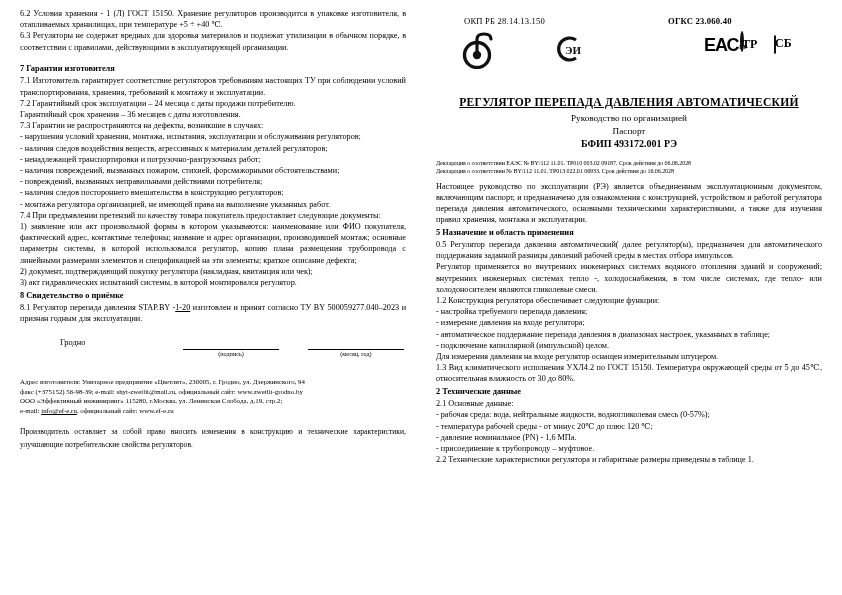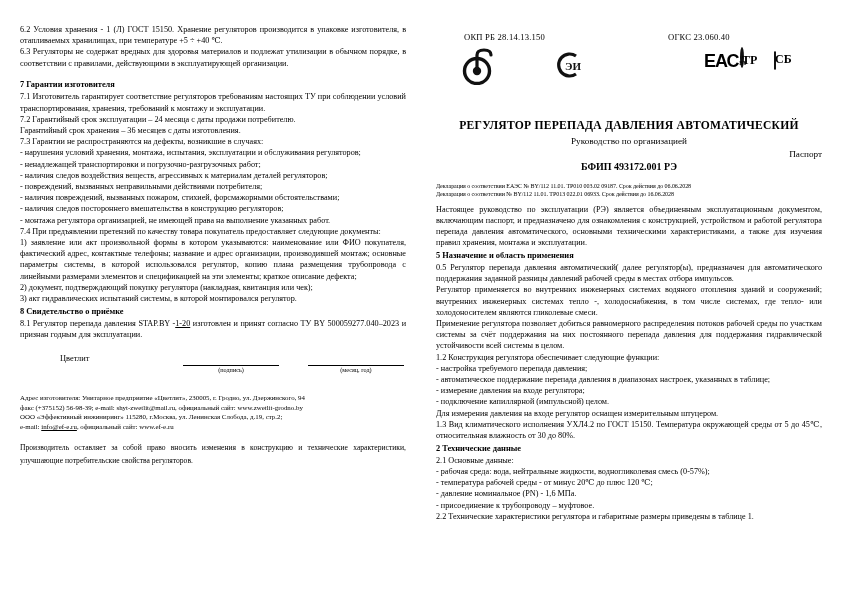--- a/index.html
+++ b/index.html
@@ -12,21 +12,21 @@
     width: 842px;
     height: 595px;
     background: #ffffff;
     font-family: "Liberation Serif", "DejaVu Serif", serif;
     color: #000000;
     overflow: hidden;
     box-sizing: border-box;
   }
   .col {
     position: absolute;
-    top: 16px;
+    top: 0;
     width: 386px;
     padding: 8px 0 0 0;
     box-sizing: border-box;
   }
   .col-left  { left: 20px; }
   .col-right { left: 436px; }
 
   p, div.line {
     margin: 0;
     padding: 0;
@@ -59,20 +59,21 @@
     position: absolute;
     left: 28px;
     top: 8px;
     letter-spacing: 0.2px;
   }
   .code-ogks {
     position: absolute;
     left: 232px;
     top: 8px;
     letter-spacing: 0.2px;
+    font-weight: bold;
   }
 
   .marks-row {
     position: relative;
     height: 52px;
     margin-top: 6px;
   }
   .mark {
     position: absolute;
     top: 0;
@@ -169,31 +170,32 @@
     font-size: 5.5px;
     font-weight: bold;
     font-family: "Liberation Serif", serif;
   }
 
   .title-main {
     text-align: center;
     font-size: 11.6px;
     font-weight: bold;
     letter-spacing: 0.25px;
-    margin-top: 21px;
+    margin-top: 14px;
     line-height: 15px;
+    text-decoration: underline;
   }
   .title-sub {
     text-align: center;
     font-size: 9.2px;
     line-height: 13px;
     margin-top: 2px;
   }
   .title-sub2 {
-    text-align: right;
+    text-align: center;
     font-size: 9.2px;
     line-height: 13px;
   }
   .title-code {
     text-align: center;
     font-size: 10px;
     font-weight: bold;
     line-height: 12px;
   }
 
@@ -261,39 +263,39 @@
     <div class="gap-md"></div>
 
     <p class="heading">7  Гарантии изготовителя</p>
 
     <p class="body-text">7.1 Изготовитель гарантирует соответствие регуляторов требованиям настоящих ТУ при соблюдении условий транспортирования, хранения, требований к монтажу и эксплуатации.</p>
     <p class="body-text">7.2 Гарантийный срок эксплуатации – 24 месяца с даты продажи потребителю.</p>
     <p class="body-text">Гарантийный срок хранения – 36 месяцев с даты изготовления.</p>
     <p class="body-text">7.3 Гарантии не распространяются на дефекты, возникшие в случаях:</p>
 
     <p class="body-text">- нарушения условий хранения, монтажа, испытания, эксплуатации и обслуживания регуляторов;</p>
+    <p class="body-text">- наличия следов воздействия веществ, агрессивных к материалам деталей регуляторов;</p>
     <p class="body-text">- ненадлежащей транспортировки и погрузочно-разгрузочных работ;</p>
-    <p class="body-text">- наличия следов воздействия веществ, агрессивных к материалам деталей регуляторов;</p>
+    <p class="body-text">- наличия повреждений, вызванных пожаром, стихией, форсмажорными обстоятельствами;</p>
     <p class="body-text">- повреждений, вызванных неправильными действиями потребителя;</p>
-    <p class="body-text">- наличия повреждений, вызванных пожаром, стихией, форсмажорными обстоятельствами;</p>
     <p class="body-text">- наличия следов постороннего вмешательства в конструкцию регуляторов;</p>
     <p class="body-text">- монтажа регулятора организацией, не имеющей права на выполнение указанных работ.</p>
 
     <p class="body-text">7.4 При предъявлении претензий по качеству товара покупатель предоставляет следующие документы:</p>
 
     <p class="body-text">1) заявление или акт произвольной формы в котором указываются: наименование или ФИО покупателя, фактический адрес, контактные телефоны; название и адрес организации, производившей монтаж; основные параметры системы, в которой использовался регулятор, копию плана размещения трубопровода с линейными размерами элементов и спецификацией на эти элементы; краткое описание дефекта;</p>
     <p class="body-text">2) документ, подтверждающий покупку регулятора (накладная, квитанция или чек);</p>
     <p class="body-text">3) акт гидравлических испытаний системы, в которой монтировался регулятор.</p>
 
     <p class="heading">8  Свидетельство о приёмке</p>
 
     <p class="body-text"><span>8.1  Регулятор перепада давления  STAP.BY -</span><span class="underline">1-20</span><span> изготовлен и принят согласно   ТУ BY 500059277.040–2023 и признан годным для эксплуатации.</span></p>
 
     <div class="sign-block">
-      <span class="sign-label">Цветлит</span>
+      <span class="sign-label">Гродно</span>
       <span class="sign-line sl-1"></span>
       <span class="sign-line sl-2"></span>
       <span class="sign-cap sc-1">(подпись)</span>
       <span class="sign-cap sc-2">(месяц, год)</span>
     </div>
 
     <div class="gap-sm"></div>
 
     <p class="addr">Адрес изготовителя: Унитарное предприятие «Цветлит», 230005, г. Гродно, ул. Дзержинского, 94</p>
     <p class="addr">факс (+375152) 56-98-39; e-mail: shyt-zwetlit@mail.ru, официальный сайт: www.zwetlit-grodno.by</p>
@@ -367,26 +369,25 @@
     <p class="decl">Декларация о соответствии № BY/112 11.01. ТР013 022.01 06933. Срок действия до 16.06.2028</p>
 
     <div class="gap-sm"></div>
 
     <p class="body-text">Настоящее руководство по эксплуатации (РЭ) является объединенным эксплуатационным документом, включающим паспорт, и предназначено для ознакомления с конструкцией, устройством и работой регулятора перепада давления автоматического, основными техническими характеристиками, а также для изучения правил хранения, монтажа и эксплуатации.</p>
 
     <p class="heading">5  Назначение и область применения</p>
 
     <p class="body-text">0.5 Регулятор перепада давления автоматический( далее регулятор(ы), предназначен  для автоматического поддержания заданной разницы давлений рабочей среды в местах отбора импульсов.</p>
     <p class="body-text"> Регулятор применяется во внутренних инженерных системах водяного отопления зданий и сооружений; внутренних инженерных системах тепло -, холодоснабжения, в том числе системах, где тепло- или холодоносителем являются гликолевые смеси.</p>
-    <p class="body-text">Применение регулятора позволяет добиться равномерного распределения потоков рабочей среды по участкам системы за счёт поддержания на них постоянного перепада давления для поддержания гидравлической устойчивости всей системы в целом.</p>
     <p class="body-text">1.2 Конструкция регулятора обеспечивает следующие функции:</p>
 
     <p class="body-text">- настройка требуемого перепада давления;</p>
+    <p class="body-text">- измерение давления на входе регулятора;</p>
     <p class="body-text">- автоматическое поддержание перепада давления в диапазонах настроек, указанных в таблице;</p>
-    <p class="body-text">- измерение давления на входе регулятора;</p>
     <p class="body-text">- подключение капиллярной (импульсной) целом.</p>
 
     <p class="body-text">Для измерения давления на входе регулятор оснащен измерительным штуцером.</p>
     <p class="body-text">1.3 Вид климатического исполнения УХЛ4.2 по  ГОСТ 15150. Температура окружающей среды  от 5 до 45℃, относительная влажность от 30  до 80%.</p>
 
     <p class="heading">2  Технические данные</p>
 
     <p class="body-text">2.1 Основные данные:</p>
 
     <p class="body-text">- рабочая среда: вода, нейтральные жидкости, водногликолевая смесь (0-57%);</p>

